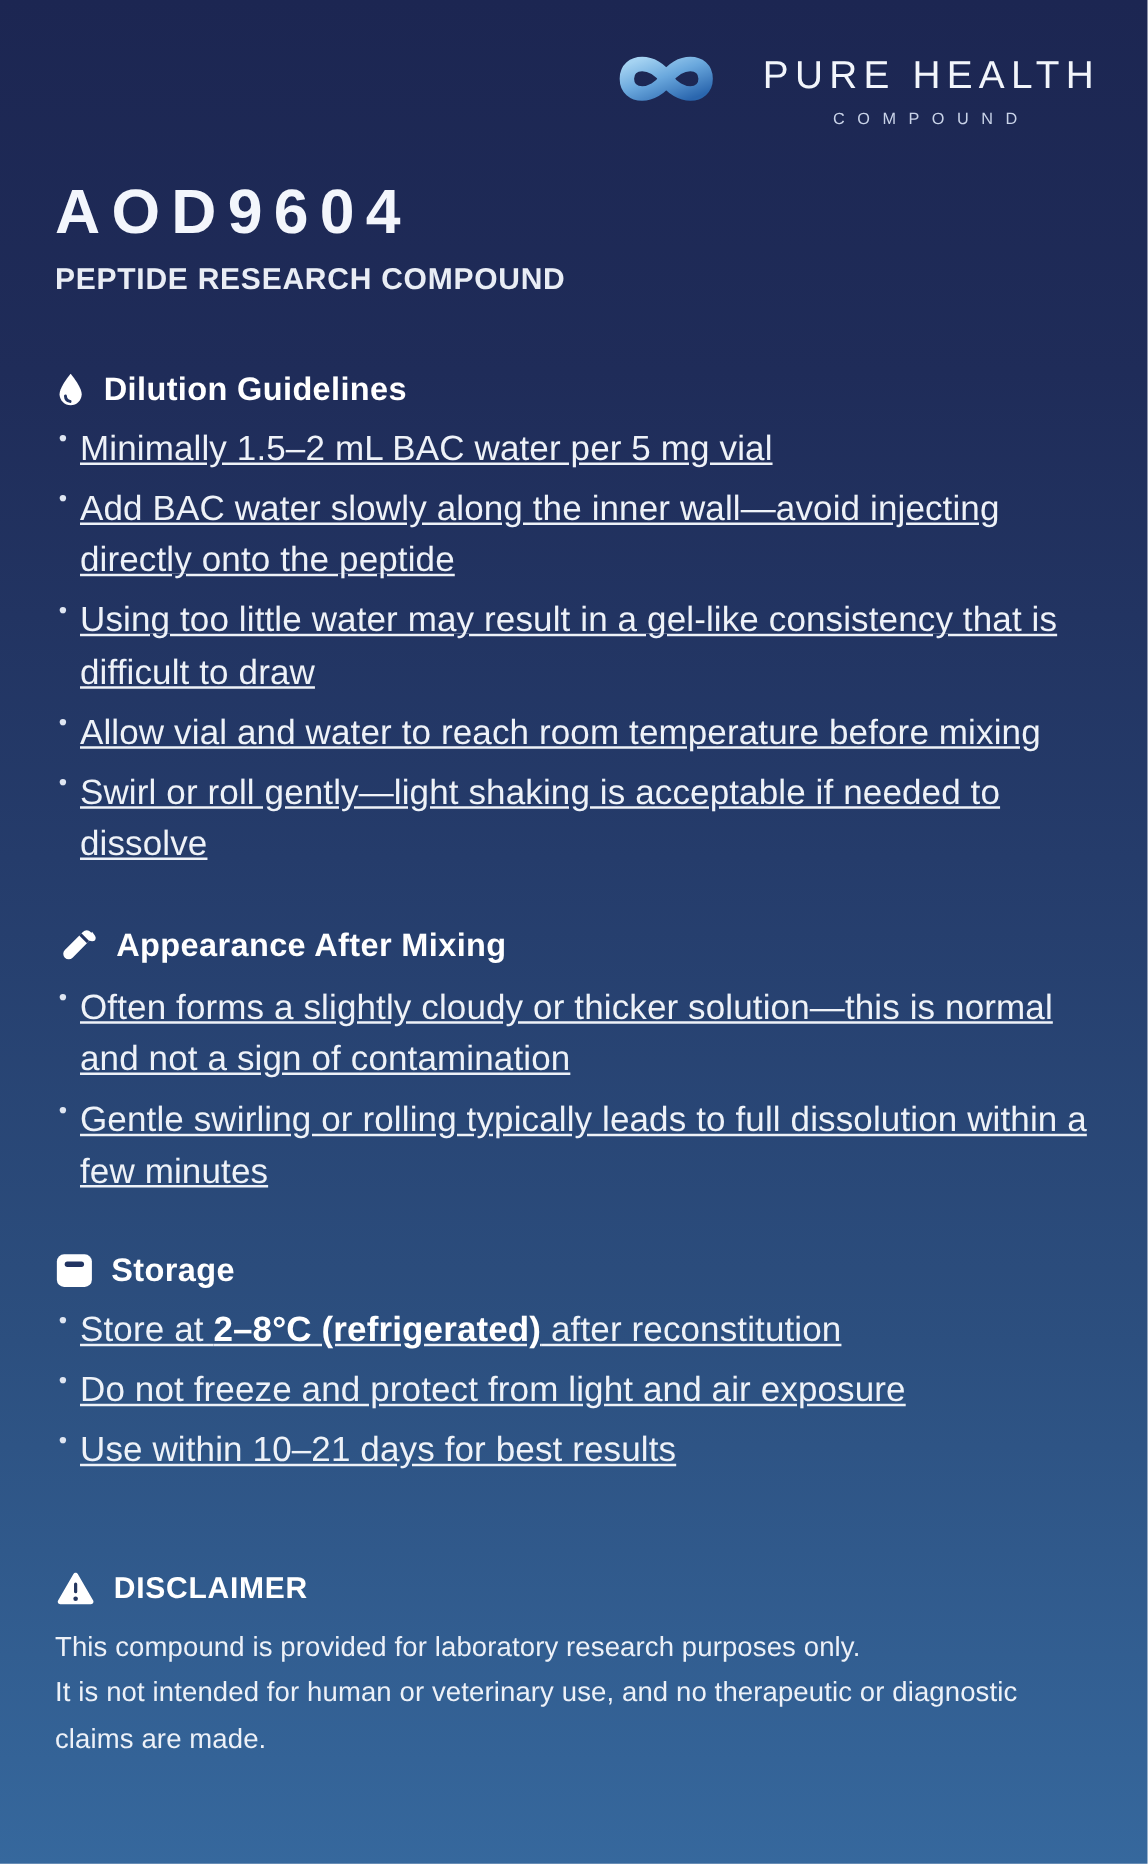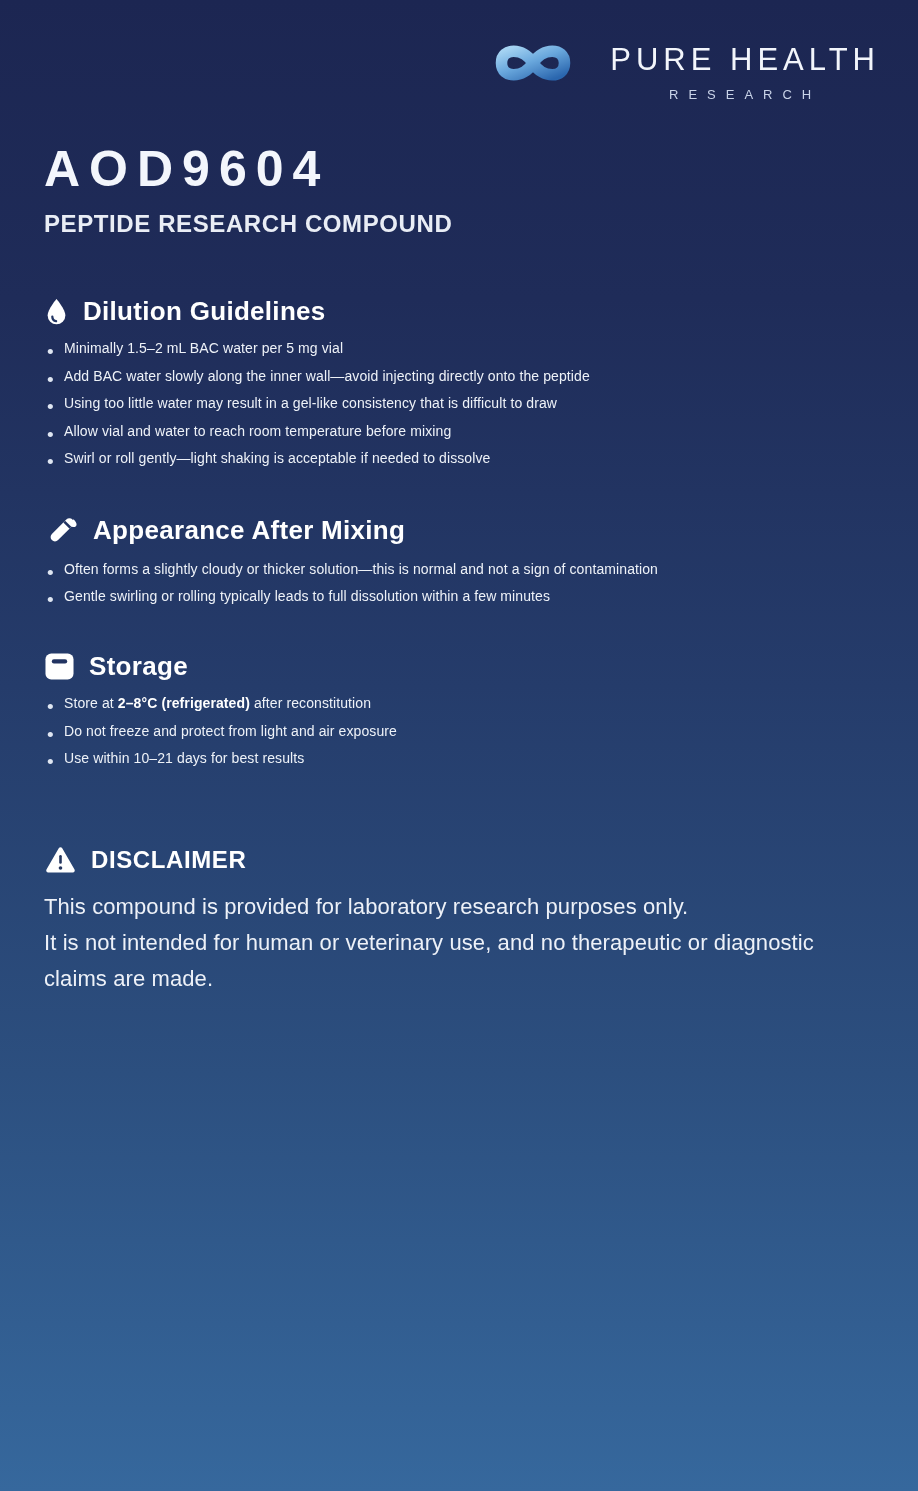--- a/index.html
+++ b/index.html
@@ -38,22 +38,22 @@
   section + section{margin-top:44px;}
   .sec-head{display:flex;align-items:center;gap:14px;margin-bottom:11px;}
   .sec-icon{display:flex;align-items:center;flex:0 0 auto;}
   .sec-heading{
     font-size:26px;font-weight:700;color:#ffffff;
     letter-spacing:0.3px;margin:0;
   }
   ul.bullets{list-style:none;margin:0;padding:0;}
   ul.bullets li{
     position:relative;padding-left:20px;
-    font-size:14px;line-height:1.47;color:#eef2f8;
-    margin-bottom:7px;max-width:838px;letter-spacing:0.1px;
+    font-size:28px;line-height:1.47;color:#eef2f8;
+    margin-bottom:7px;max-width:838px;letter-spacing:0.1px;text-decoration:underline;
   }
   ul.bullets li::before{
     content:"•";position:absolute;left:3px;top:0;
     color:#dfe6f2;font-size:19px;
   }
   ul.bullets li b{font-weight:700;color:#ffffff;}
   .disclaimer{margin-top:76px;padding:0 38px 0 44px;}
   .disclaimer .sec-heading{letter-spacing:0.6px;font-size:24px;}
   .disclaimer-text{
     margin-top:14px;font-size:22px;line-height:1.64;
@@ -69,21 +69,21 @@
       <linearGradient id="lg-inf" x1="0%" y1="0%" x2="100%" y2="100%">
         <stop offset="0%" stop-color="#a5d3f2"></stop>
         <stop offset="45%" stop-color="#6aa8dd"></stop>
         <stop offset="100%" stop-color="#2a66ae"></stop>
       </linearGradient>
     </defs>
     <path d="M60 35 C51 20 30 20 30 35 C30 50 51 50 60 35 C69 20 90 20 90 35 C90 50 69 50 60 35" fill="none" stroke="url(#lg-inf)" stroke-width="11" stroke-linecap="round"></path>
   </svg>
   <div class="brand-text">
     <div class="brand-name">PURE HEALTH</div>
-    <div class="brand-tagline">RESEARCH</div>
+    <div class="brand-tagline">COMPOUND</div>
   </div>
 </div>
 
 <div class="title-block">
   <div class="product-title">AOD9604</div>
   <div class="product-subtitle">PEPTIDE RESEARCH COMPOUND</div>
 </div>
 
 <div class="sections">
   <section>

